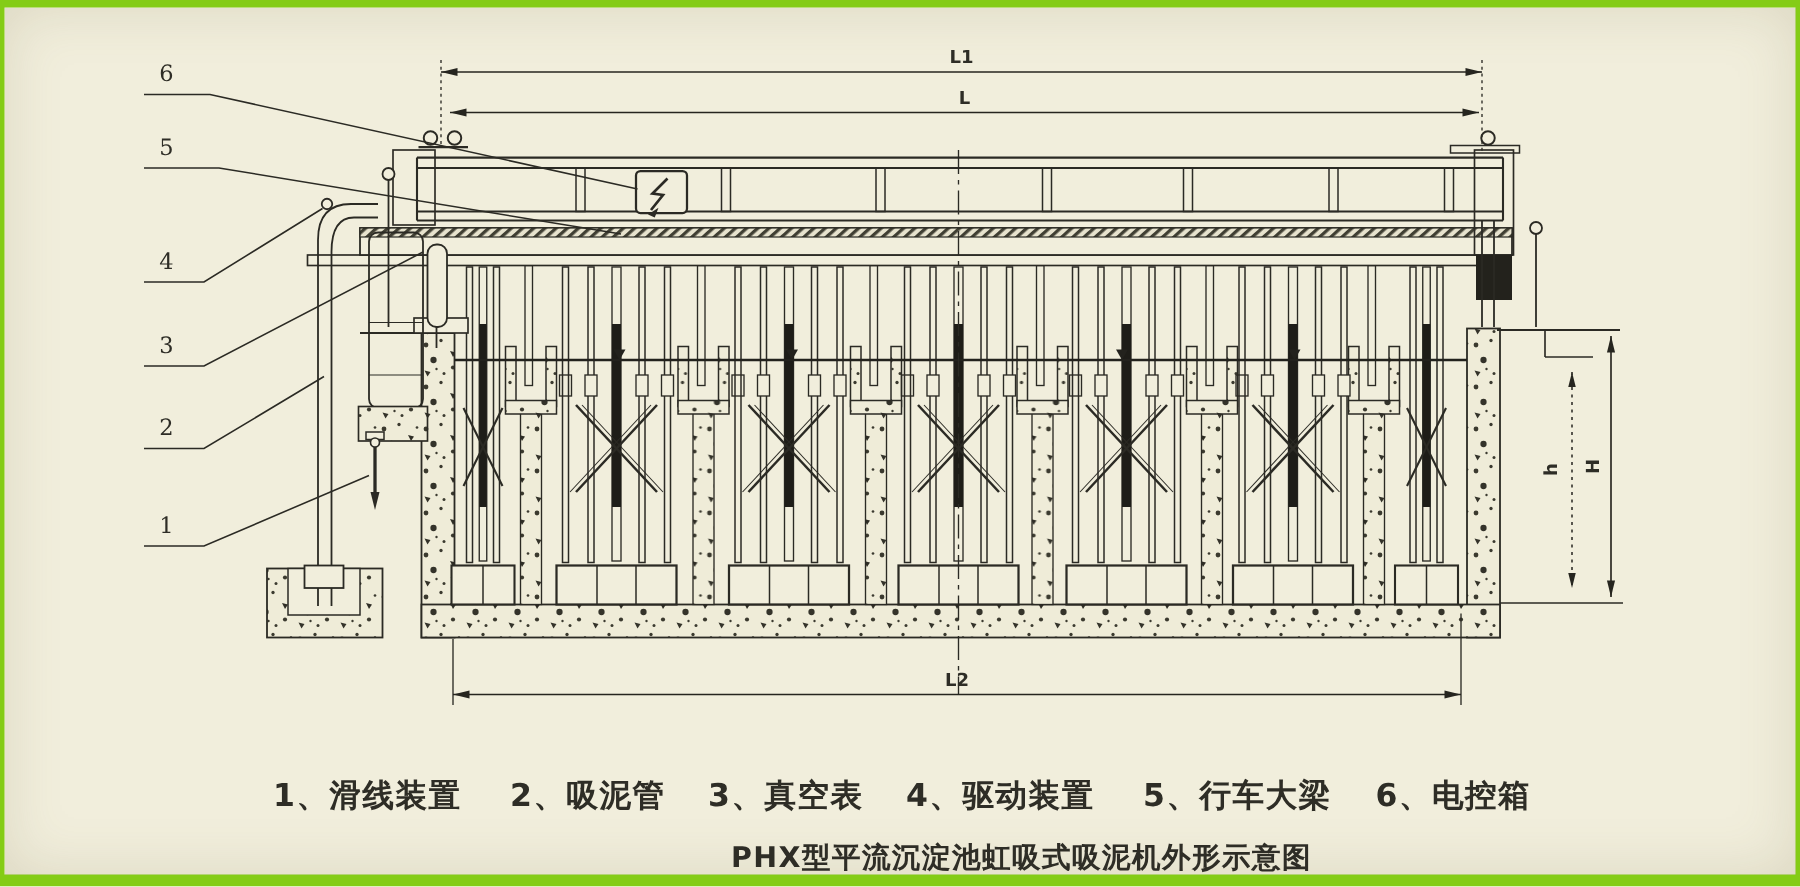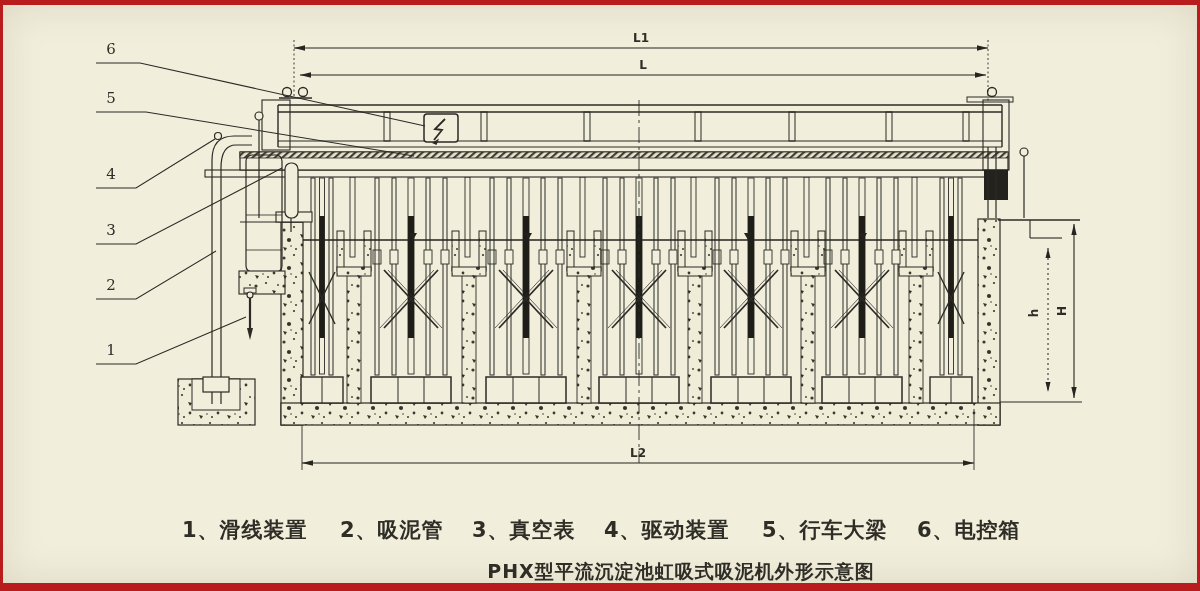--- a/index.html
+++ b/index.html
@@ -1,16 +1,16 @@
 <!DOCTYPE html>
 <html><head>
 <meta charset="utf-8">
 <style>
   html,body{margin:0;padding:0;background:#ffffff;}
-  .page{position:relative;width:1200px;height:591px;background:#b91c1c;overflow:hidden;
+  .page{position:relative;width:1200px;height:591px;background:#84cc16;overflow:hidden;
         font-family:"DejaVu Sans", sans-serif;}
   .paper{position:absolute;left:3px;top:5px;width:1194px;height:578px;background:#f1eedc;
          box-shadow:inset 0 0 38px rgba(120,110,70,.18);}
   svg{position:absolute;left:0;top:0;}
   text{fill:#2e2d26;}
   .dimlbl{font:bold 12px "DejaVu Sans", sans-serif;}
   .callout{font:500 15px "DejaVu Serif", serif;}
   .legend-item{font:600 21px "DejaVu Sans", sans-serif;letter-spacing:1px;}
   .title-txt{font:600 19px "DejaVu Sans", sans-serif;letter-spacing:1px;}
   .ink{stroke:#2b2a24;fill:none;}

